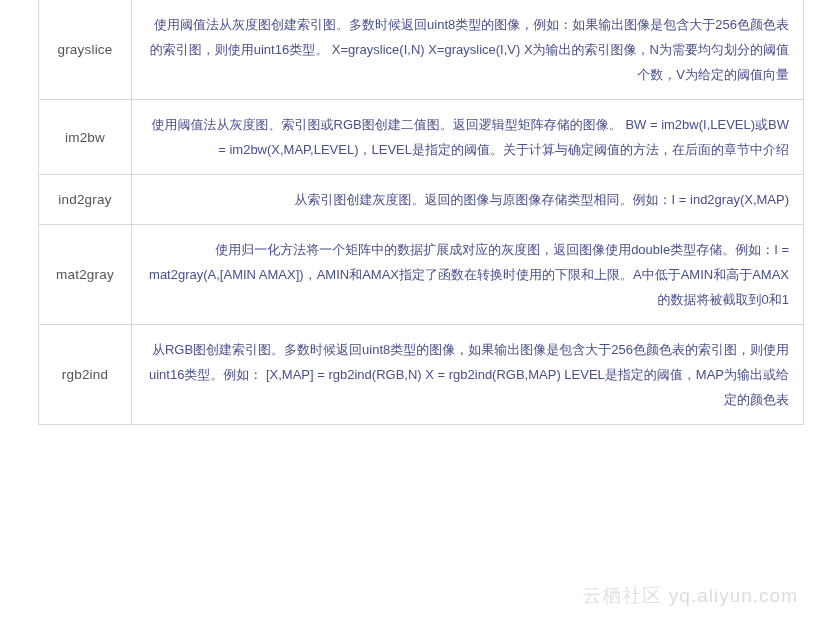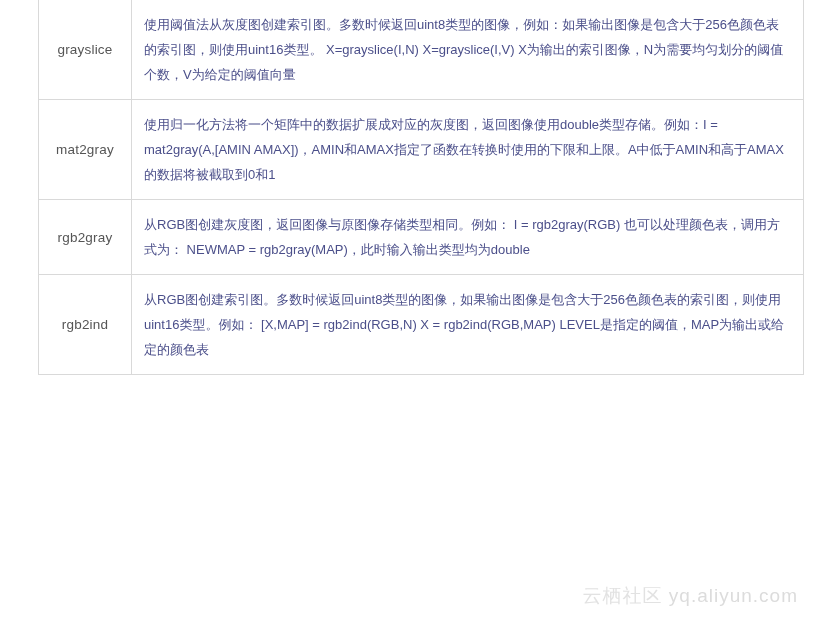--- a/index.html
+++ b/index.html
@@ -42,21 +42,21 @@
     color: #555555;
     font-size: 13.5px;
     padding: 6px 4px;
     letter-spacing: 0.2px;
   }
   td.desc-cell {
     color: #4b4f8a;
     font-size: 13px;
     line-height: 25px;
     padding: 12px 14px 12px 12px;
-    text-align: left;
+    text-align: right;
   }
   td.desc-cell .txt {
     display: block;
   }
   .watermark {
     position: absolute;
     right: 18px;
     bottom: 8px;
     font-size: 19px;
     color: #e0e0e0;
@@ -80,29 +80,35 @@
         <col class="c2">
       </colgroup>
     <tbody>
       <tr>
         <td class="name-cell">grayslice</td>
         <td class="desc-cell">
             <span class="txt">使用阈值法从灰度图创建索引图。多数时候返回uint8类型的图像，例如：如果输出图像是包含大于256色颜色表的索引图，则使用uint16类型。 X=grayslice(I,N) X=grayslice(I,V) X为输出的索引图像，N为需要均匀划分的阈值个数，V为给定的阈值向量</span>
           </td>
       </tr>
       <tr>
+        <td class="name-cell">im2bw</td>
+        <td class="desc-cell">
+            <span class="txt">使用阈值法从灰度图、索引图或RGB图创建二值图。返回逻辑型矩阵存储的图像。 BW = im2bw(I,LEVEL)或BW = im2bw(X,MAP,LEVEL)，LEVEL是指定的阈值。关于计算与确定阈值的方法，在后面的章节中介绍</span>
+          </td>
+      </tr>
+      <tr>
+        <td class="name-cell">ind2gray</td>
+        <td class="desc-cell">
+            <span class="txt">从索引图创建灰度图。返回的图像与原图像存储类型相同。例如：I = ind2gray(X,MAP)</span>
+          </td>
+      </tr>
+      <tr>
         <td class="name-cell">mat2gray</td>
         <td class="desc-cell">
             <span class="txt">使用归一化方法将一个矩阵中的数据扩展成对应的灰度图，返回图像使用double类型存储。例如：I = mat2gray(A,[AMIN AMAX])，AMIN和AMAX指定了函数在转换时使用的下限和上限。A中低于AMIN和高于AMAX的数据将被截取到0和1</span>
-          </td>
-      </tr>
-      <tr>
-        <td class="name-cell">rgb2gray</td>
-        <td class="desc-cell">
-            <span class="txt">从RGB图创建灰度图，返回图像与原图像存储类型相同。例如： I = rgb2gray(RGB) 也可以处理颜色表，调用方式为： NEWMAP = rgb2gray(MAP)，此时输入输出类型均为double</span>
           </td>
       </tr>
       <tr>
         <td class="name-cell">rgb2ind</td>
         <td class="desc-cell">
             <span class="txt">从RGB图创建索引图。多数时候返回uint8类型的图像，如果输出图像是包含大于256色颜色表的索引图，则使用uint16类型。例如： [X,MAP] = rgb2ind(RGB,N) X = rgb2ind(RGB,MAP) LEVEL是指定的阈值，MAP为输出或给定的颜色表</span>
           </td>
       </tr>
     </tbody>
   </table>

